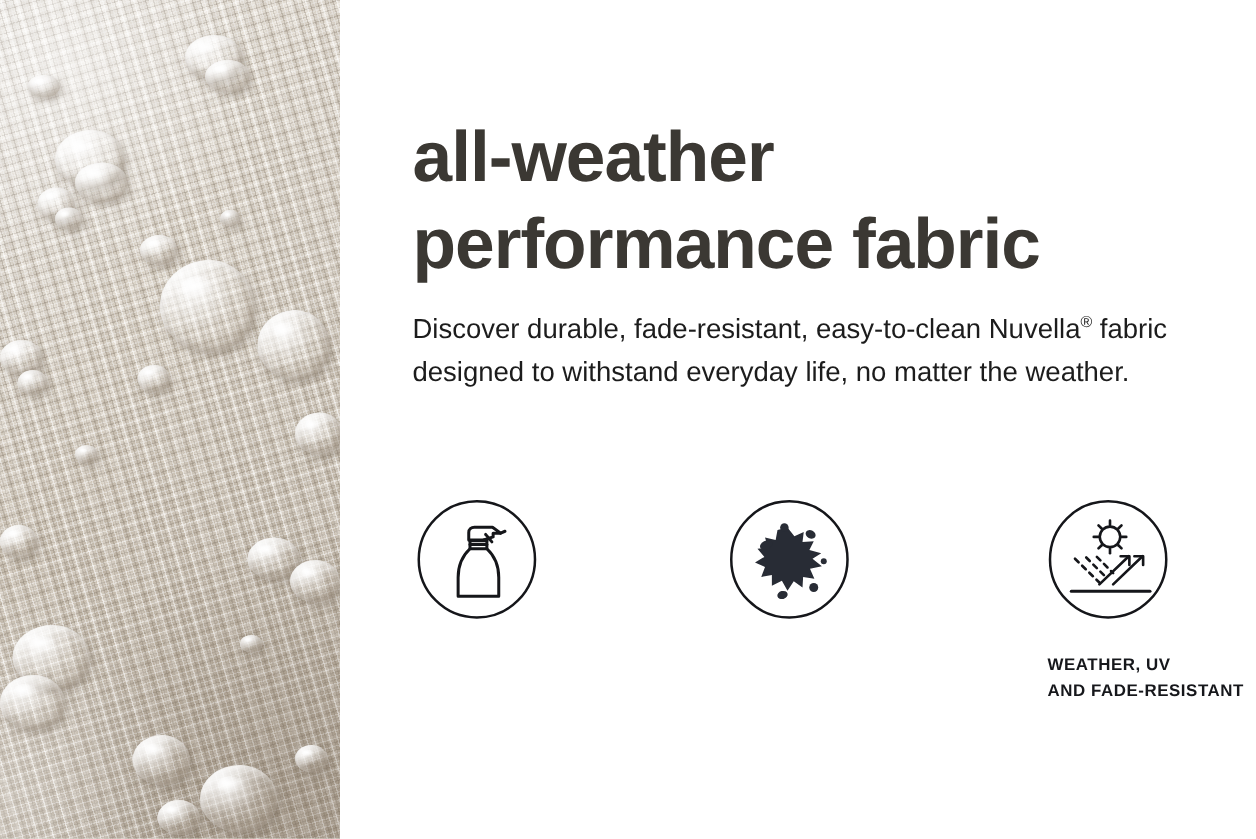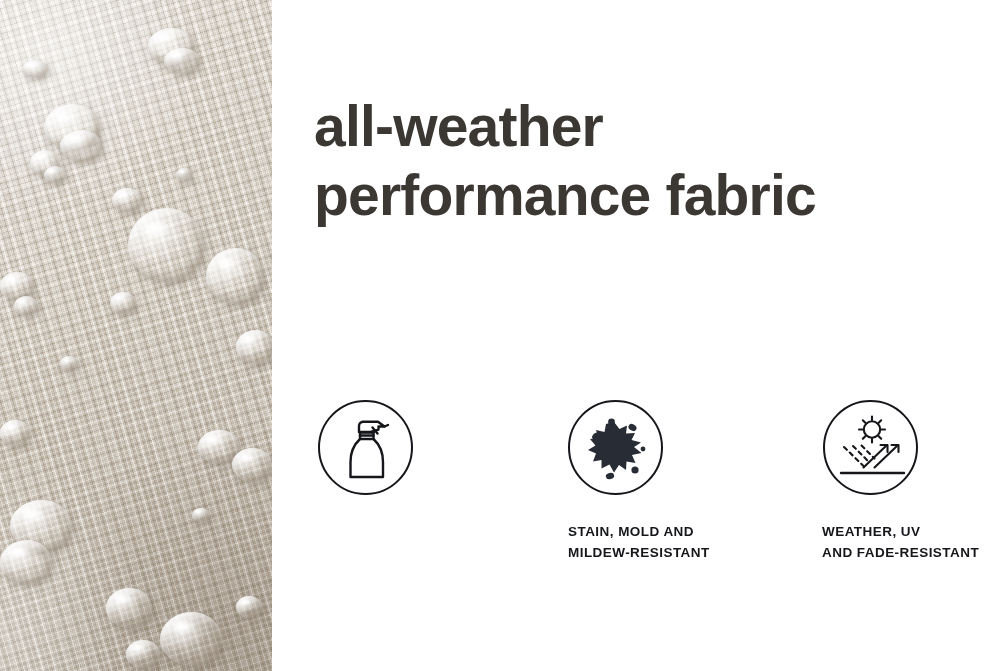--- a/index.html
+++ b/index.html
@@ -94,21 +94,21 @@
     top: 17%;
     width: 34%;
     height: 26%;
     border-radius: 50%;
     background: radial-gradient(ellipse at 40% 40%, rgba(255,255,255,0.98), rgba(255,255,255,0.0) 72%);
   }
 
   
   .content {
     position: absolute;
-    left: 314px;
+    left: 330px;
     top: 0;
     width: 660px;
     height: 622px;
   }
   .headline {
     position: absolute;
     left: 0;
     top: 92px;
     width: 660px;
     margin: 0;
@@ -224,20 +224,23 @@
       <div class="drop" style="left:126px; top:640px; width:34px; height:28px;"></div>
       <div class="drop" style="left:236px; top:596px; width:26px; height:22px;"></div>
     </div>
   </div>
 
   <div class="content">
 
     <h1 class="headline">all-weather
 performance fabric</h1>
 
+    <p class="subcopy"><span>Discover durable, fade-resistant, easy-to-clean
+Nuvella</span><sup>®</sup><span> fabric designed to withstand everyday life,
+no matter the weather.</span></p>
 
     <div class="features">
 
       <div class="feature feature-1">
         <div class="icon-circle">
           <svg viewBox="0 0 95 95" fill="none" stroke="#15161a" stroke-width="2.4" stroke-linejoin="round" stroke-linecap="round">
 
             <path d="M40 37 C33.5 43 30.5 52 30.5 60 L30.5 75 L63 75 L63 60 C63 52 60 43 53.5 37 Z"></path>
 
             <path d="M40 37 L40 30 L53.5 30 L53.5 37"></path>
@@ -258,22 +261,20 @@
           <svg viewBox="0 0 95 95">
             <path fill="#282c35" d="M44 20 L49.5 27 L57 23.5 L56 31.5 L65 31 L61.5 38 L71 40.5 L64 45 L71.5 51 L62 53 L65.5 61 L56.5 59.5 L56 68 L49 63 L44 70.5 L39.5 62.5 L31.5 66.5 L31.5 58 L23 59.5 L26 51.5 L18 48 L25.5 43.5 L20 37 L28.5 36 L26 28 L34.5 30 L36 22 Z"></path>
             <ellipse fill="#282c35" cx="27" cy="34" rx="5.2" ry="3.4" transform="rotate(-22 27 34)"></ellipse>
             <circle fill="#282c35" cx="41.5" cy="20" r="3.4"></circle>
             <ellipse fill="#282c35" cx="62.5" cy="25.5" rx="4.2" ry="3.2" transform="rotate(28 62.5 25.5)"></ellipse>
             <circle fill="#282c35" cx="65" cy="68" r="3.6"></circle>
             <ellipse fill="#282c35" cx="40" cy="74" rx="4.2" ry="3.2" transform="rotate(-14 40 74)"></ellipse>
             <circle fill="#282c35" cx="73" cy="47" r="2.4"></circle>
           </svg>
         </div>
-        <p class="feature-label">STAIN, MOLD AND
-MILDEW-RESISTANT</p>
       </div>
 
       <div class="feature feature-3">
         <div class="icon-circle">
           <svg viewBox="0 0 95 95" fill="none" stroke="#15161a" stroke-width="2.1" stroke-linecap="round" stroke-linejoin="round">
 
             <circle cx="47" cy="27.5" r="8.2"></circle>
 
             <path d="M47 14.5 L47 18"></path>
             <path d="M47 37 L47 40.5"></path>

